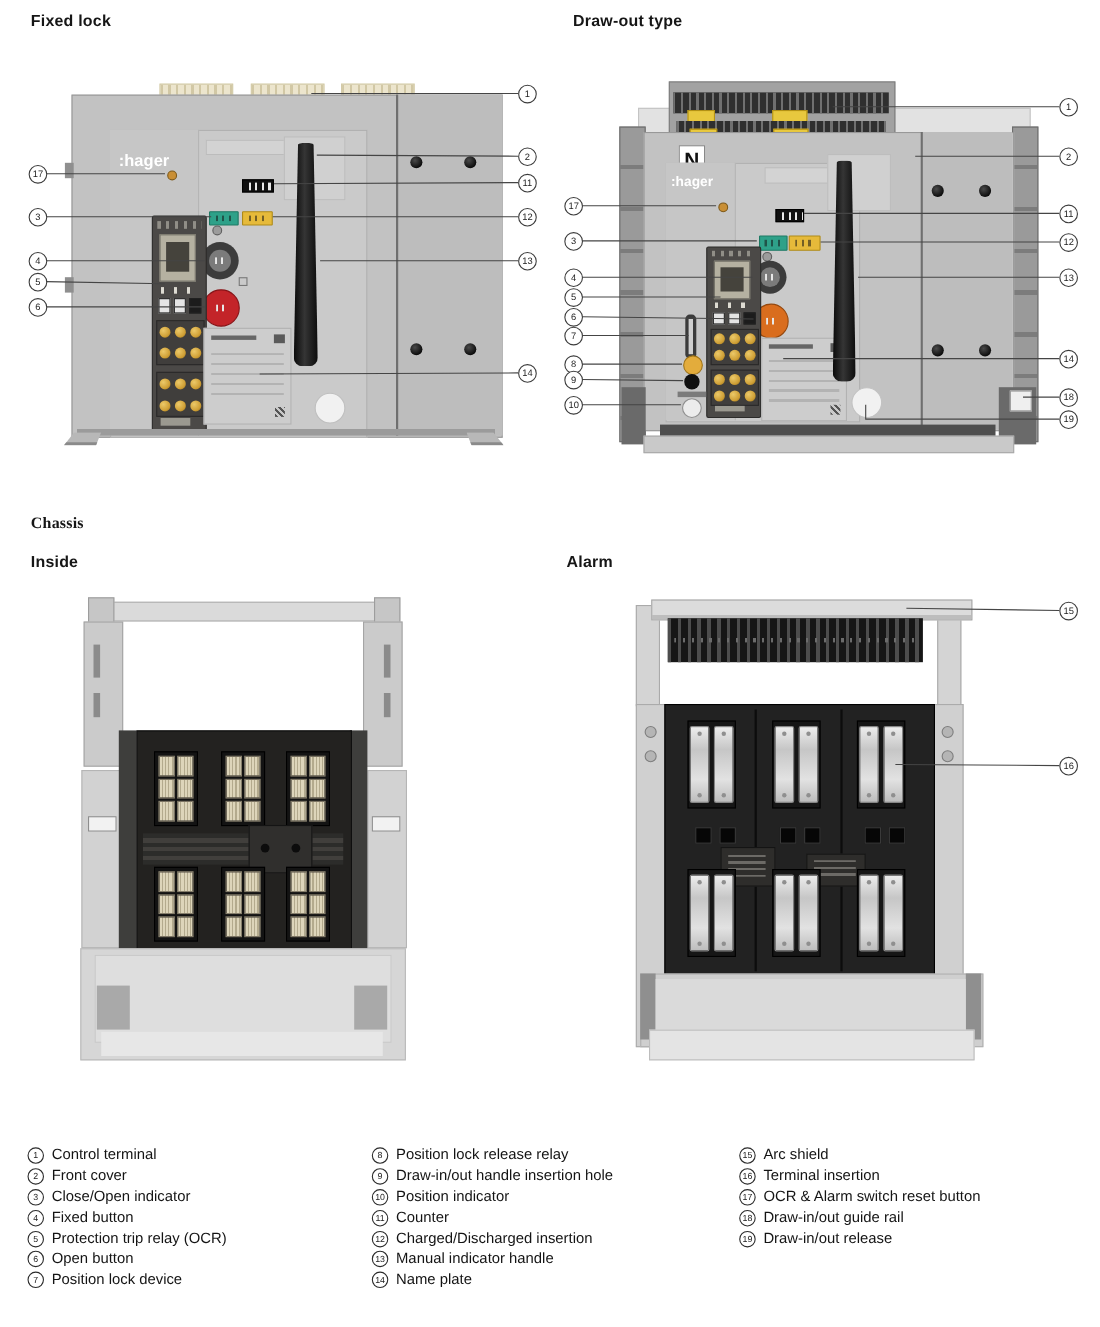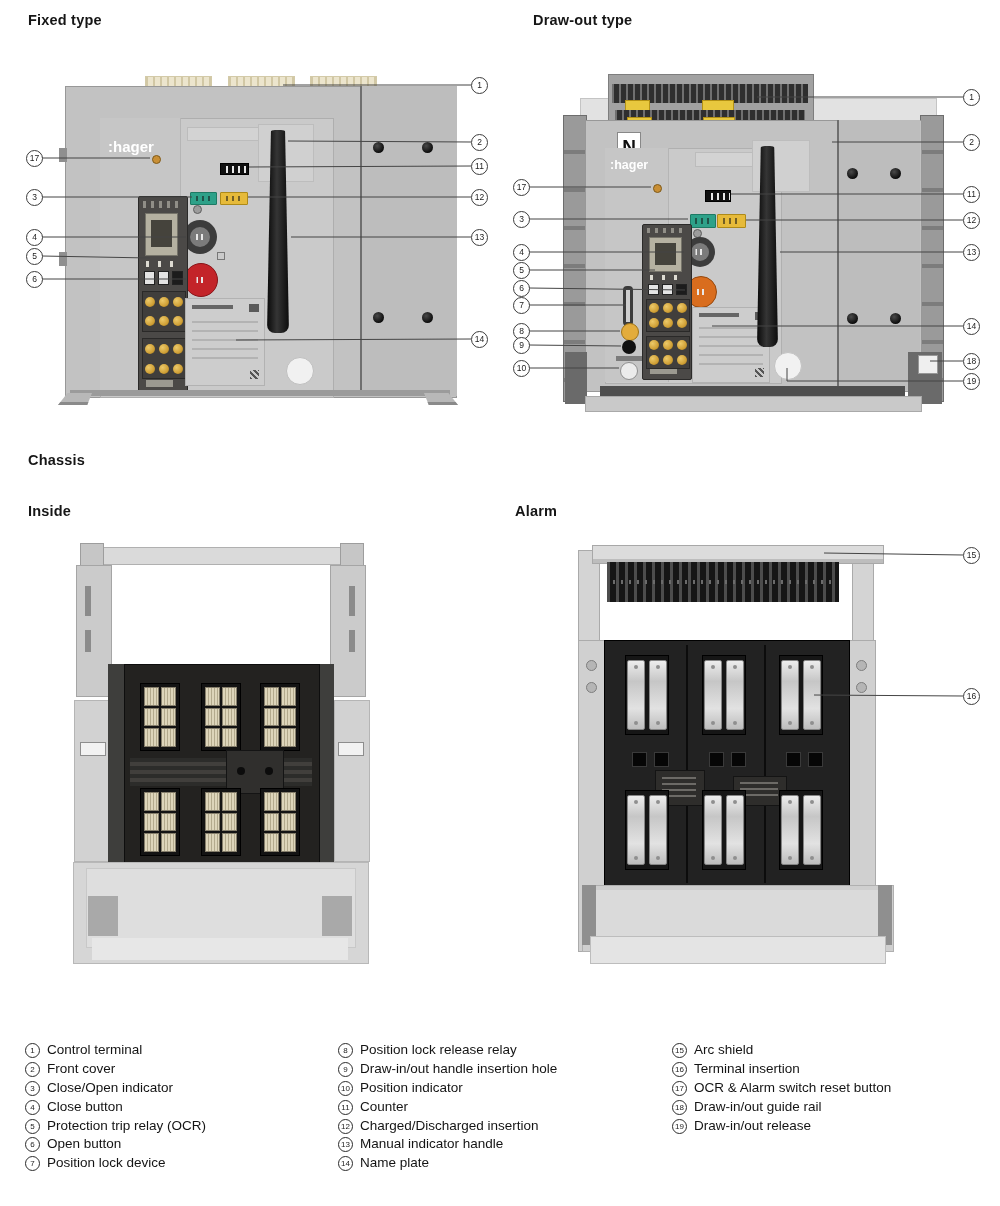--- a/index.html
+++ b/index.html
@@ -59,23 +59,23 @@
   .lg-col{position:absolute;top:1042px;}
   .lg-row{display:flex;gap:7px;height:18.9px;align-items:flex-start;}
   .cnum{width:13px;height:13px;border:1px solid #2b2b2b;border-radius:50%;font-size:8px;line-height:13px;text-align:center;flex:0 0 13px;margin-top:1px;color:#1c1c1c;}
   .lg-label{font-size:13.5px;line-height:16px;color:#141414;}
 </style>
 </head>
 <body>
 
 <div id="page">
 
-  <div class="h" style="left:28px;top:12px;">Fixed type</div>
-  <div class="h" style="left:533px;top:12px;">Draw-out type</div>
-  <div class="h" style="left:28px;top:452px;">Chassis</div>
+  <div class="h" style="left:28px;top:12px;">Fixed lock</div>
+  <div class="h" style="left:521px;top:12px;">Draw-out type</div>
+  <div class="h" style="left:28px;top:468px;font-family:Liberation Serif, serif;">Chassis</div>
   <div class="h" style="left:28px;top:503px;">Inside</div>
   <div class="h" style="left:515px;top:503px;">Alarm</div>
 
   <div class="lyr">
     <div class="a tblk" style="left:145px;top:76px;width:65px;height:12px;"></div>
     <div class="a tblk" style="left:228px;top:76px;width:65px;height:12px;"></div>
     <div class="a tblk" style="left:310px;top:76px;width:65px;height:12px;"></div>
     <div class="a" style="left:65px;top:86px;width:390px;height:310px;background:#c2c2c2;border:1px solid #989898;"></div>
     <div class="a" style="left:59px;top:148px;width:8px;height:14px;background:#8f8f8f;"></div>
     <div class="a" style="left:59px;top:252px;width:8px;height:14px;background:#8f8f8f;"></div>
@@ -446,21 +446,21 @@
       <div class="lg-row">
         <span class="cnum">2</span>
         <span class="lg-label">Front cover</span>
       </div>
       <div class="lg-row">
         <span class="cnum">3</span>
         <span class="lg-label">Close/Open indicator</span>
       </div>
       <div class="lg-row">
         <span class="cnum">4</span>
-        <span class="lg-label">Close button</span>
+        <span class="lg-label">Fixed button</span>
       </div>
       <div class="lg-row">
         <span class="cnum">5</span>
         <span class="lg-label">Protection trip relay (OCR)</span>
       </div>
       <div class="lg-row">
         <span class="cnum">6</span>
         <span class="lg-label">Open button</span>
       </div>
       <div class="lg-row">

